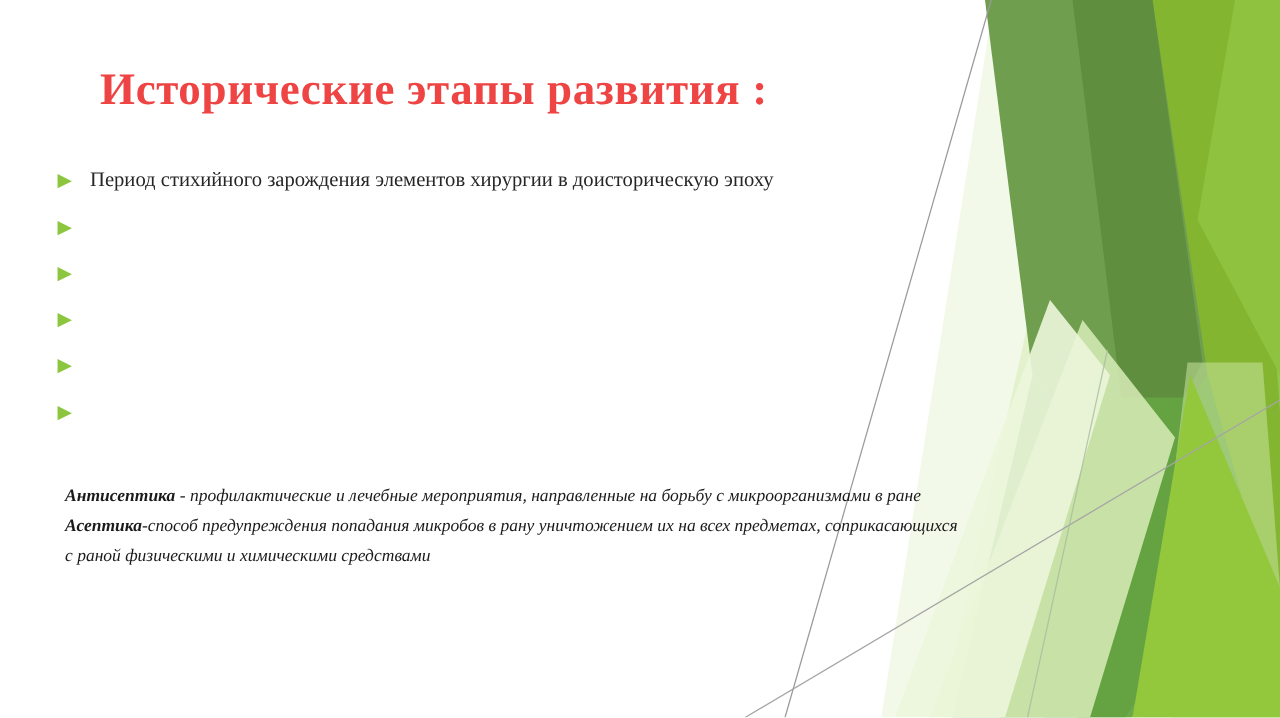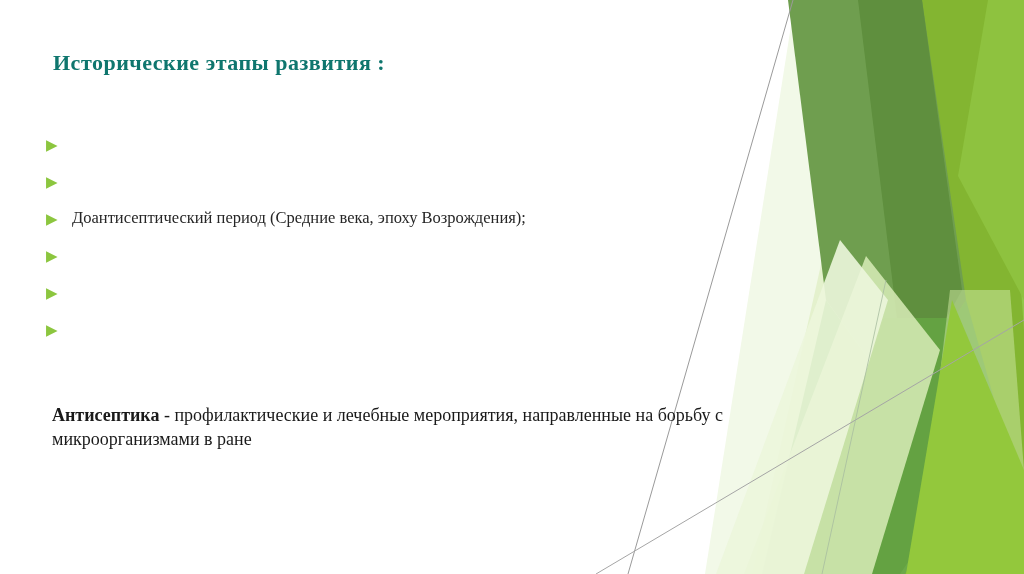--- a/index.html
+++ b/index.html
@@ -21,25 +21,25 @@
     position: absolute;
     inset: 0;
     width: 1024px;
     height: 574px;
     pointer-events: none;
   }
 
   
   #title {
     position: absolute;
-    left: 53px;
+    left: 80px;
     top: 50px;
-    font-size: 22px;
+    font-size: 36px;
     font-weight: bold;
-    color: #0f766e;
+    color: #ef4444;
     letter-spacing: 0.5px;
     white-space: nowrap;
   }
 
   
   #bullets {
     position: absolute;
     left: 46px;
     top: 133px;
     width: 780px;
@@ -61,25 +61,26 @@
     font-size: 16.5px;
     line-height: 22px;
     color: #262626;
     white-space: nowrap;
   }
 
   
   #notes {
     position: absolute;
     left: 52px;
-    top: 403px;
+    top: 386px;
     width: 720px;
-    font-size: 18px;
+    font-size: 14px;
     line-height: 24px;
     color: #1a1a1a;
+    font-style: italic;
   }
   #notes p {
     margin: 0;
   }
   #notes b {
     font-weight: bold;
   }
 </style>
 </head>
 <body>
@@ -122,42 +123,43 @@
 
     <line x1="886" y1="280" x2="822" y2="574" stroke="#a8bda0" stroke-width="1" opacity="0.8"></line>
   </svg>
 
   <div id="title">Исторические этапы развития :</div>
 
   <div id="bullets">
 
     <div class="bullet-row">
       <span class="bullet-mark">▶</span>
+      <span class="bullet-text">Период стихийного зарождения элементов хирургии в доисторическую эпоху</span>
     </div>
 
     <div class="bullet-row">
       <span class="bullet-mark">▶</span>
     </div>
 
     <div class="bullet-row">
       <span class="bullet-mark">▶</span>
-      <span class="bullet-text">Доантисептический период (Средние века, эпоху Возрождения);</span>
     </div>
 
     <div class="bullet-row">
       <span class="bullet-mark">▶</span>
     </div>
 
     <div class="bullet-row">
       <span class="bullet-mark">▶</span>
     </div>
 
     <div class="bullet-row">
       <span class="bullet-mark">▶</span>
     </div>
 
   </div>
 
   <div id="notes">
     <p><b>Антисептика</b><span> - профилактические и лечебные мероприятия, направленные на борьбу с микроорганизмами в ране</span></p>
+    <p><b>Асептика</b><span>-способ предупреждения попадания микробов в рану уничтожением их на всех предметах, соприкасающихся с раной физическими и химическими средствами</span></p>
   </div>
 
 </div>
 
 </body></html>

